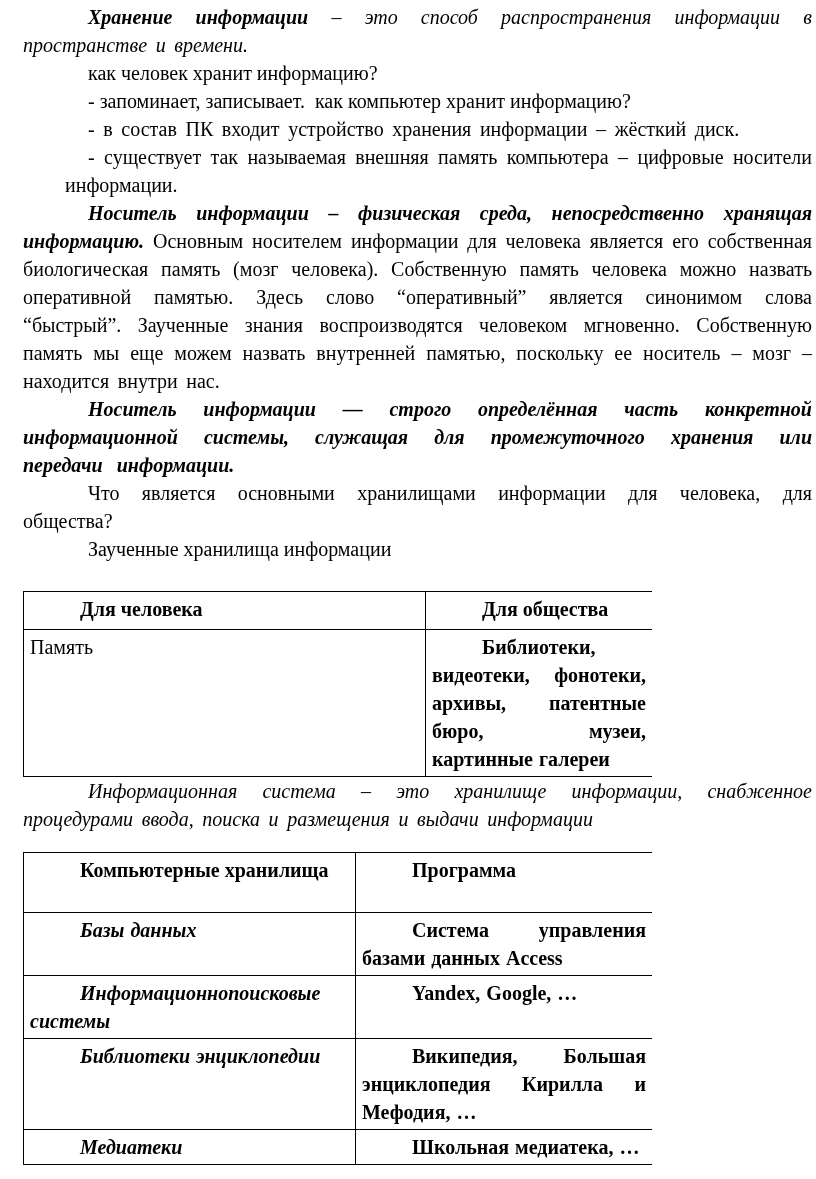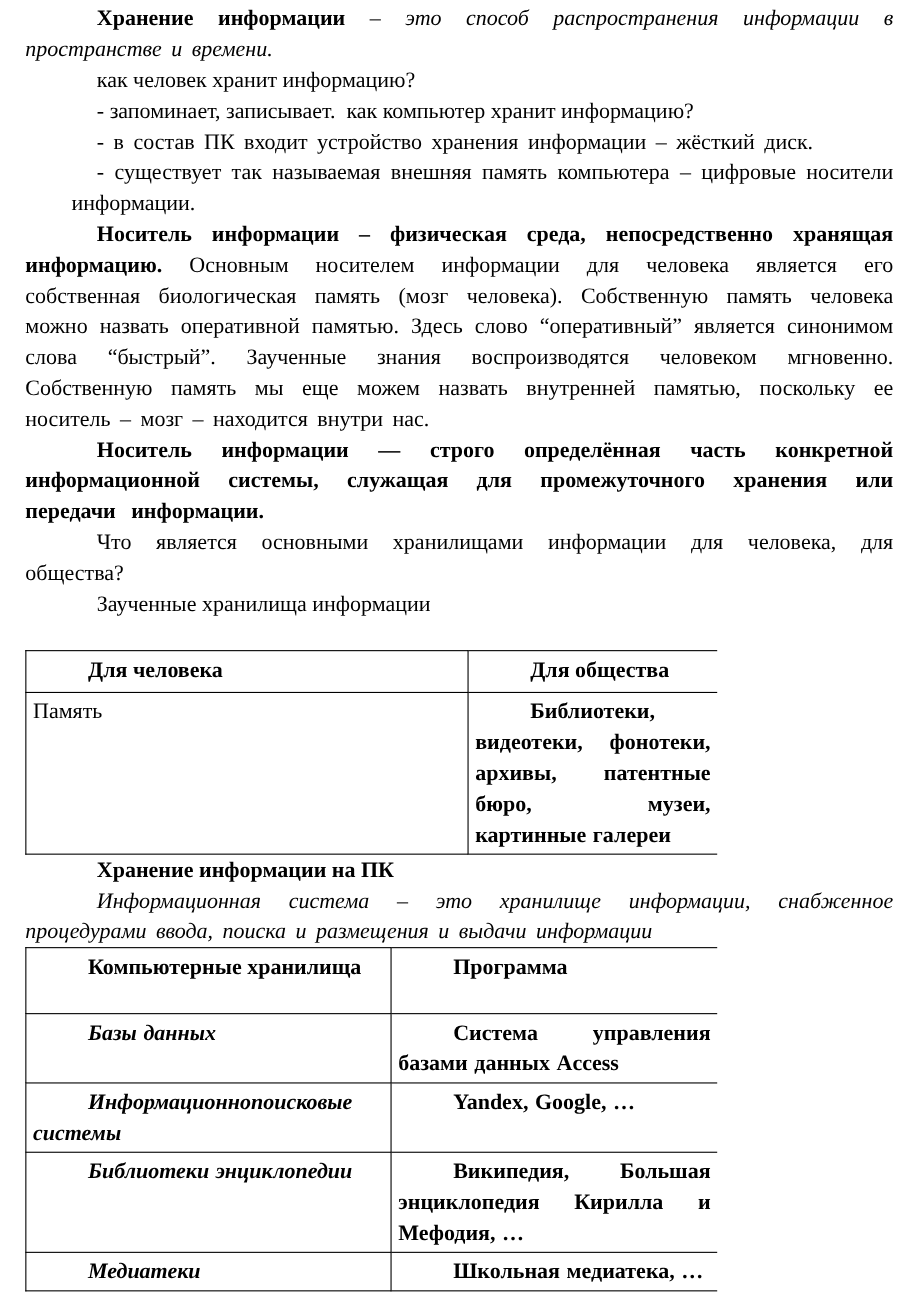--- a/index.html
+++ b/index.html
@@ -14,33 +14,33 @@
     font-size: 20px;
   }
   .page { padding: 3px 0 0 23px; width: 816px; }
   .page > p { width: 789px; margin: 0; line-height: 28px; }
   p { margin: 0; line-height: 28px; }
 
   .just  { text-align: justify; word-spacing: 0.18em; }
   .loose { word-spacing: 0.45em; }
   .ind   { text-indent: 65px; }
   .page > p.hang { width: 747px; margin-left: 42px; text-indent: 23px; }
-  .it { }
+  .it { font-style: italic; }
   .b  { font-weight: bold; }
   .i  { font-style: italic; }
 
   table.tbl {
     border-collapse: collapse;
     table-layout: fixed;
     width: 629px;
     border: 1px solid #000;
     border-right: none;
   }
   table.t1 { margin-top: 28px; }
-  table.t2 { margin-top: 0; border-radius: 14px; }
+  table.t2 { margin-top: 19px; border-radius: 14px; }
   .tbl td {
     border: 1px solid #000;
     vertical-align: top;
     padding: 3px 6px;
   }
   .tbl td.last { border-right: none; }
   .t1 tr.hdr td { height: 38px; }
   .t2 tr.hdr td { height: 60px; }
   .cind  { text-indent: 50px; }
   .cjust { text-align: justify; word-spacing: 0.05em; font-weight: bold; }
@@ -95,21 +95,20 @@
         <td style="height:90px">
             <p>Память</p>
           </td>
         <td class="last">
             <p class="cind cjust">Библиотеки, видеотеки, фонотеки, архивы, патентные бюро, музеи, картинные галереи</p>
           </td>
       </tr>
     </tbody>
   </table>
 
-  <p class="ind"><b>Хранение информации на ПК</b></p>
 
   <p class="ind just"><i>Информационная система – это хранилище информации, снабженное процедурами ввода, поиска и размещения и выдачи информации</i></p>
 
   <table class="tbl t2">
     <colgroup>
         <col style="width:332px">
         <col>
       </colgroup>
     <tbody>
       <tr class="hdr">

